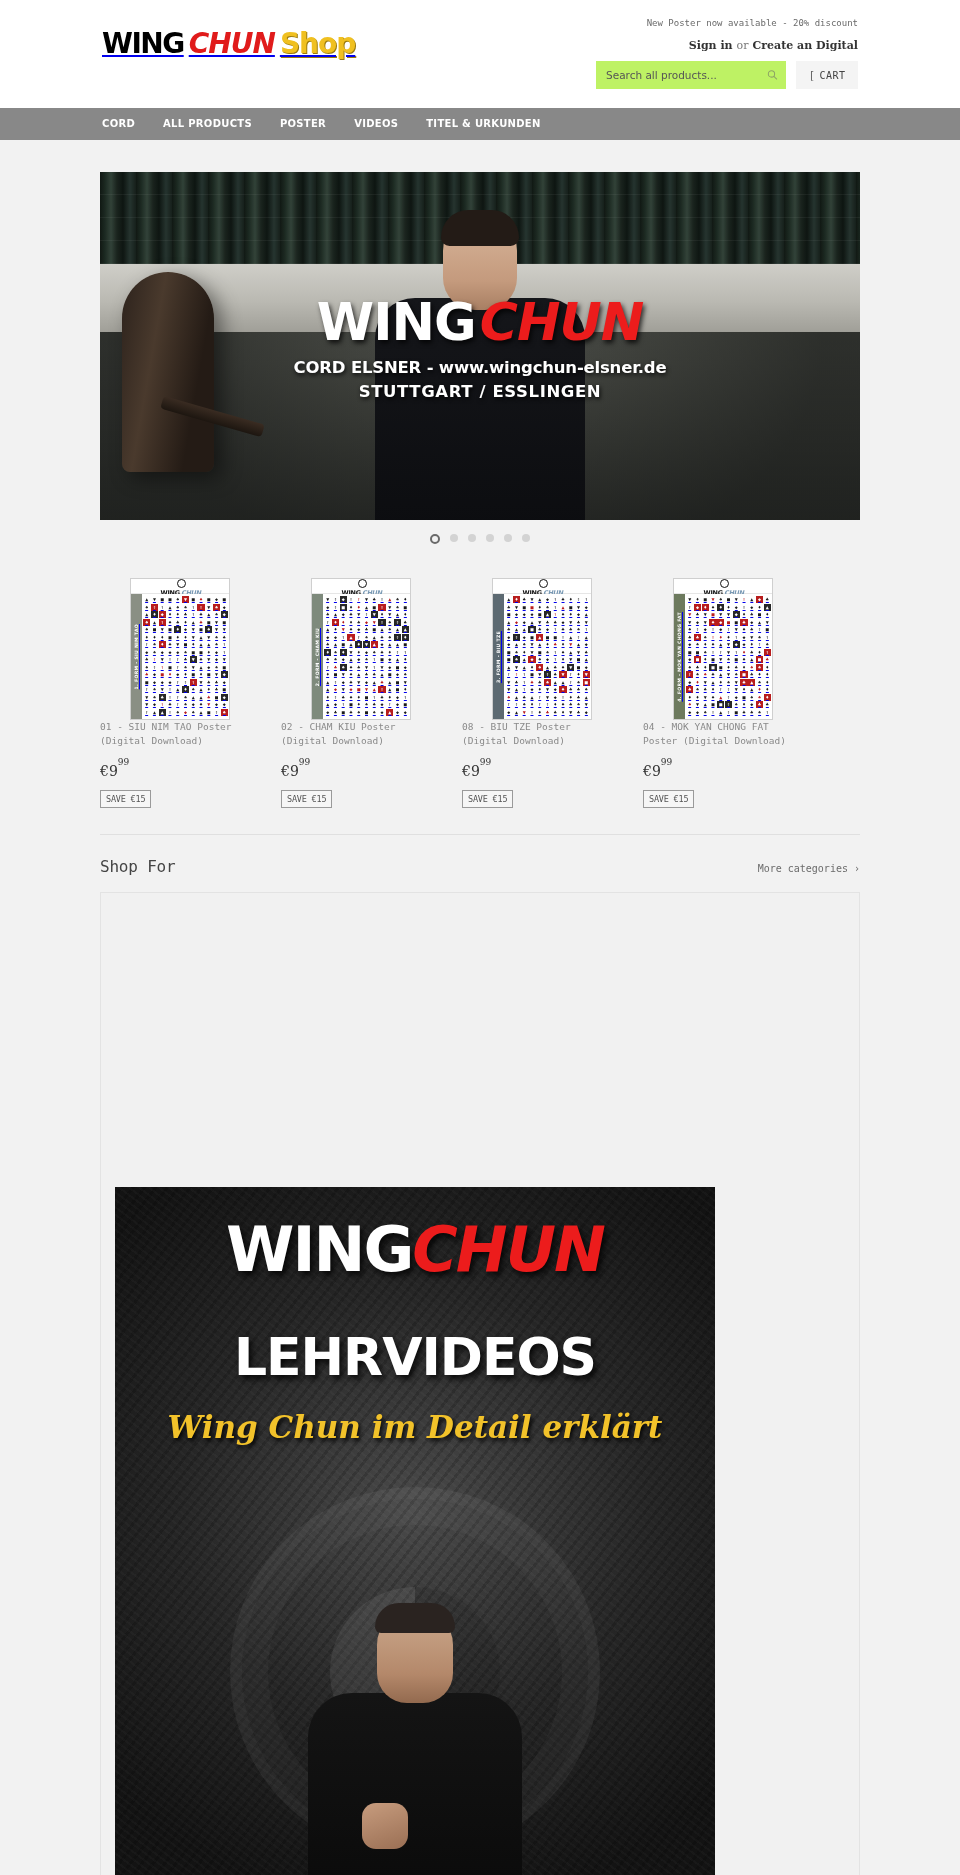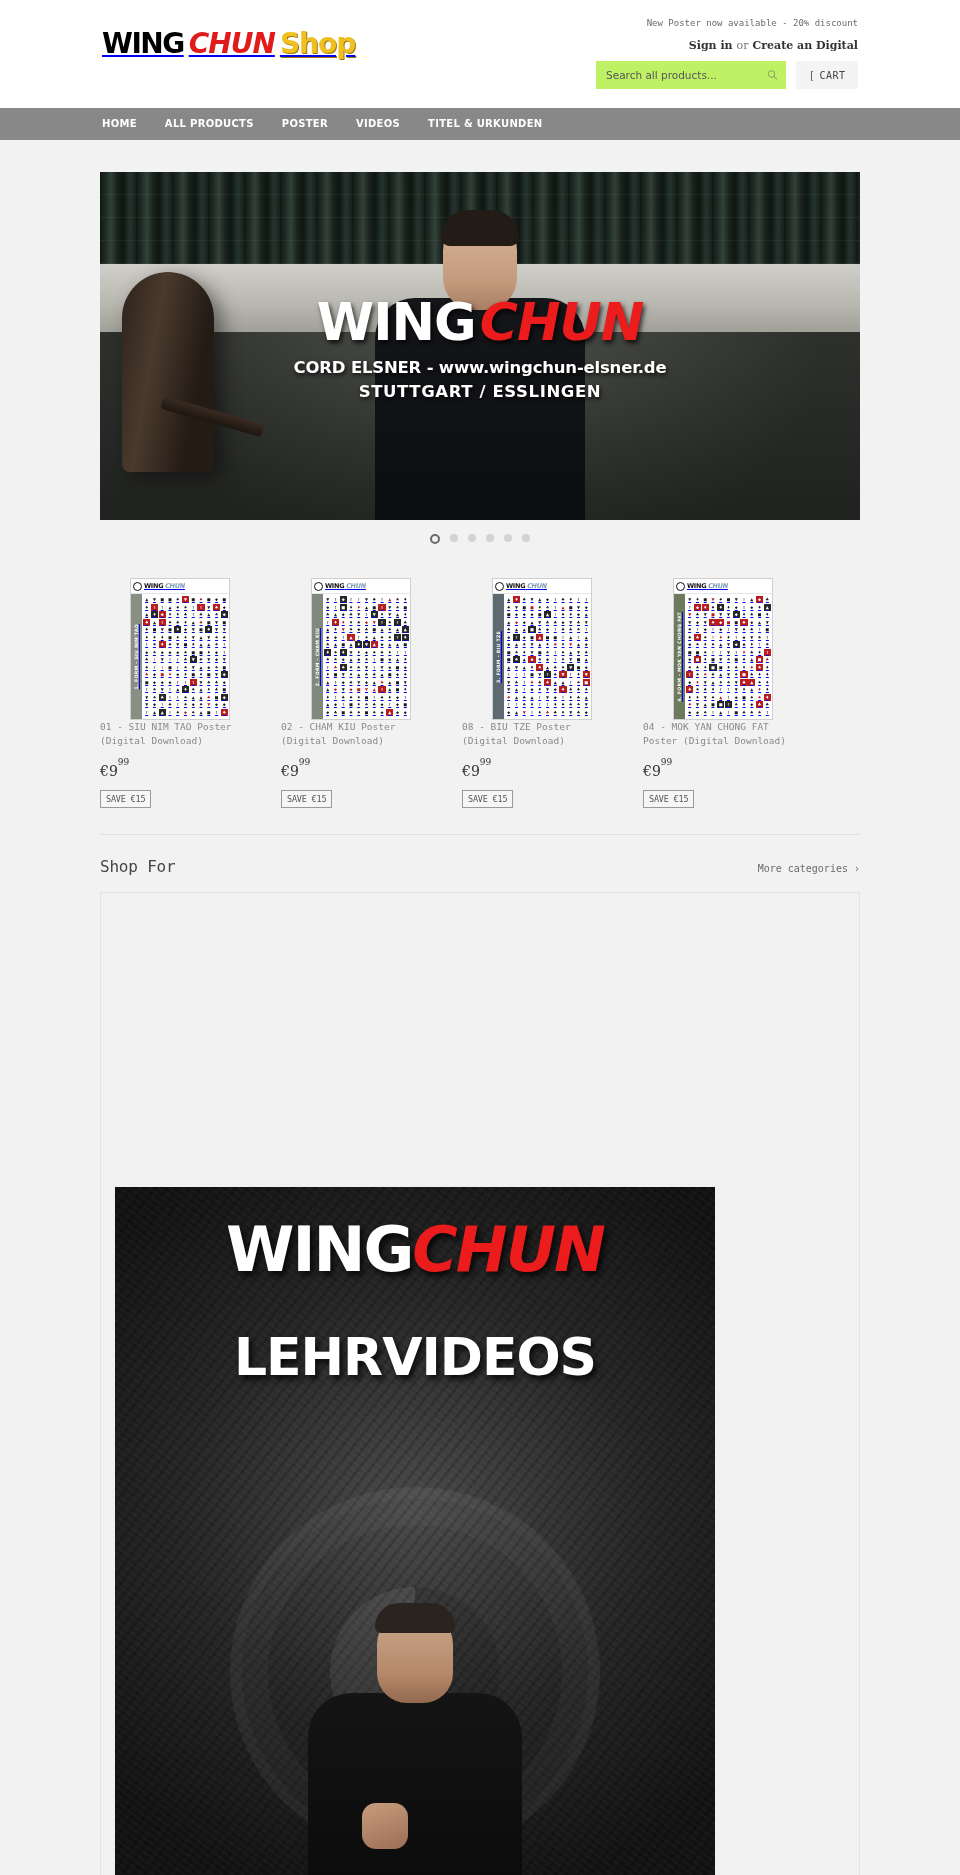--- a/index.html
+++ b/index.html
@@ -298,20 +298,21 @@
     overflow: hidden;
     display: block;
     cursor: pointer;
   }
   .poster-head {
     height: 15px;
     background: #fff;
     border-bottom: 1px solid #e6e6e6;
     display: flex; align-items: center; gap: 2px;
     padding-left: 2px;
+    flex-direction: column;
   }
   .poster-badge {
     width: 9px; height: 9px; border-radius: 50%;
     background: #fff; border: 1.2px solid #111;
     flex: 0 0 auto;
   }
   .poster-head-txt {
     font-family: "DejaVu Sans", sans-serif;
     font-size: 6.5px; font-weight: 900; line-height: 1;
     letter-spacing: -.3px;
@@ -494,21 +495,21 @@
         <span class="cart-ico">[</span>
         <span>CART</span>
       </button>
     </div>
 
   </div>
 </div>
 
 <div class="nav">
   <div class="nav-inner" id="nav-inner">
-      <a class="nav-item" href="#">HOME</a>
+      <a class="nav-item" href="#">CORD</a>
       <a class="nav-item" href="#">ALL PRODUCTS</a>
       <a class="nav-item" href="#">POSTER</a>
       <a class="nav-item" href="#">VIDEOS</a>
       <a class="nav-item" href="#">TITEL &amp; URKUNDEN</a>
     </div>
 </div>
 
 <div class="page">
 
   <div class="hero-wrap">
@@ -1322,17 +1323,18 @@
         <div class="vb-person">
           <div class="vb-torso"></div>
           <div class="vb-head"></div>
           <div class="vb-hair"></div>
           <div class="vb-fist"></div>
         </div>
         <div class="vb-title">
           <span class="w">WING</span><span class="c">CHUN</span>
         </div>
         <div class="vb-sub">LEHRVIDEOS</div>
+        <div class="vb-tag">Wing Chun im Detail erklärt</div>
       </div>
     </div>
   </div>
 
 </div>
 
 </body></html>

